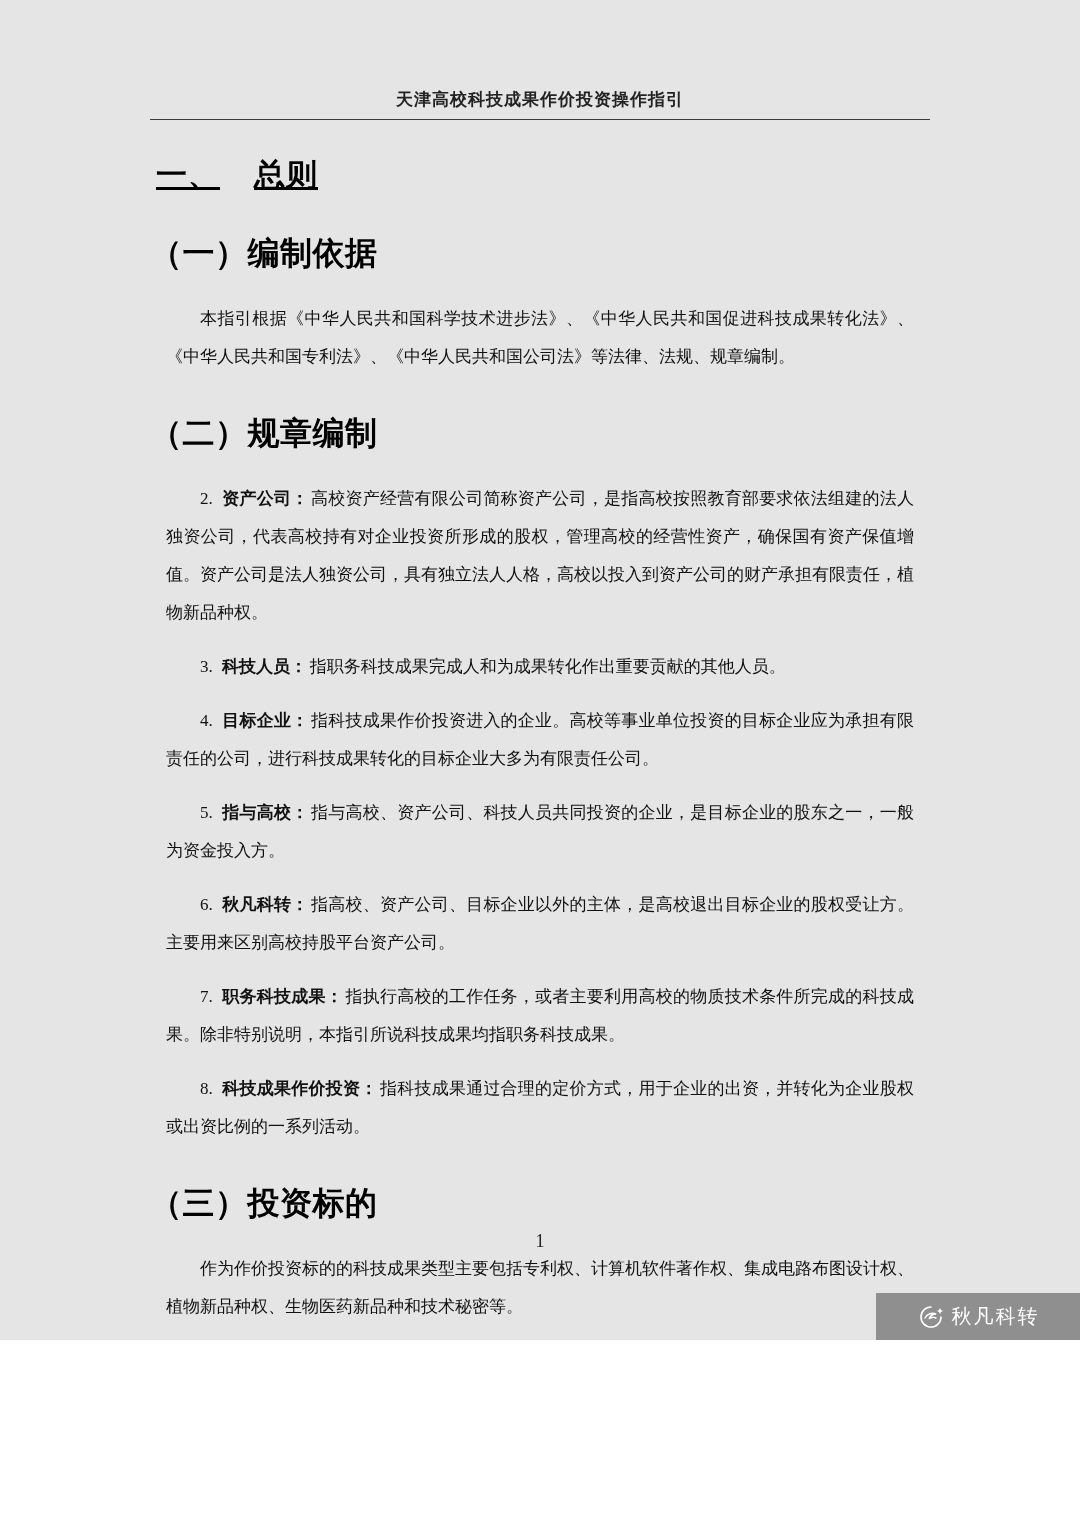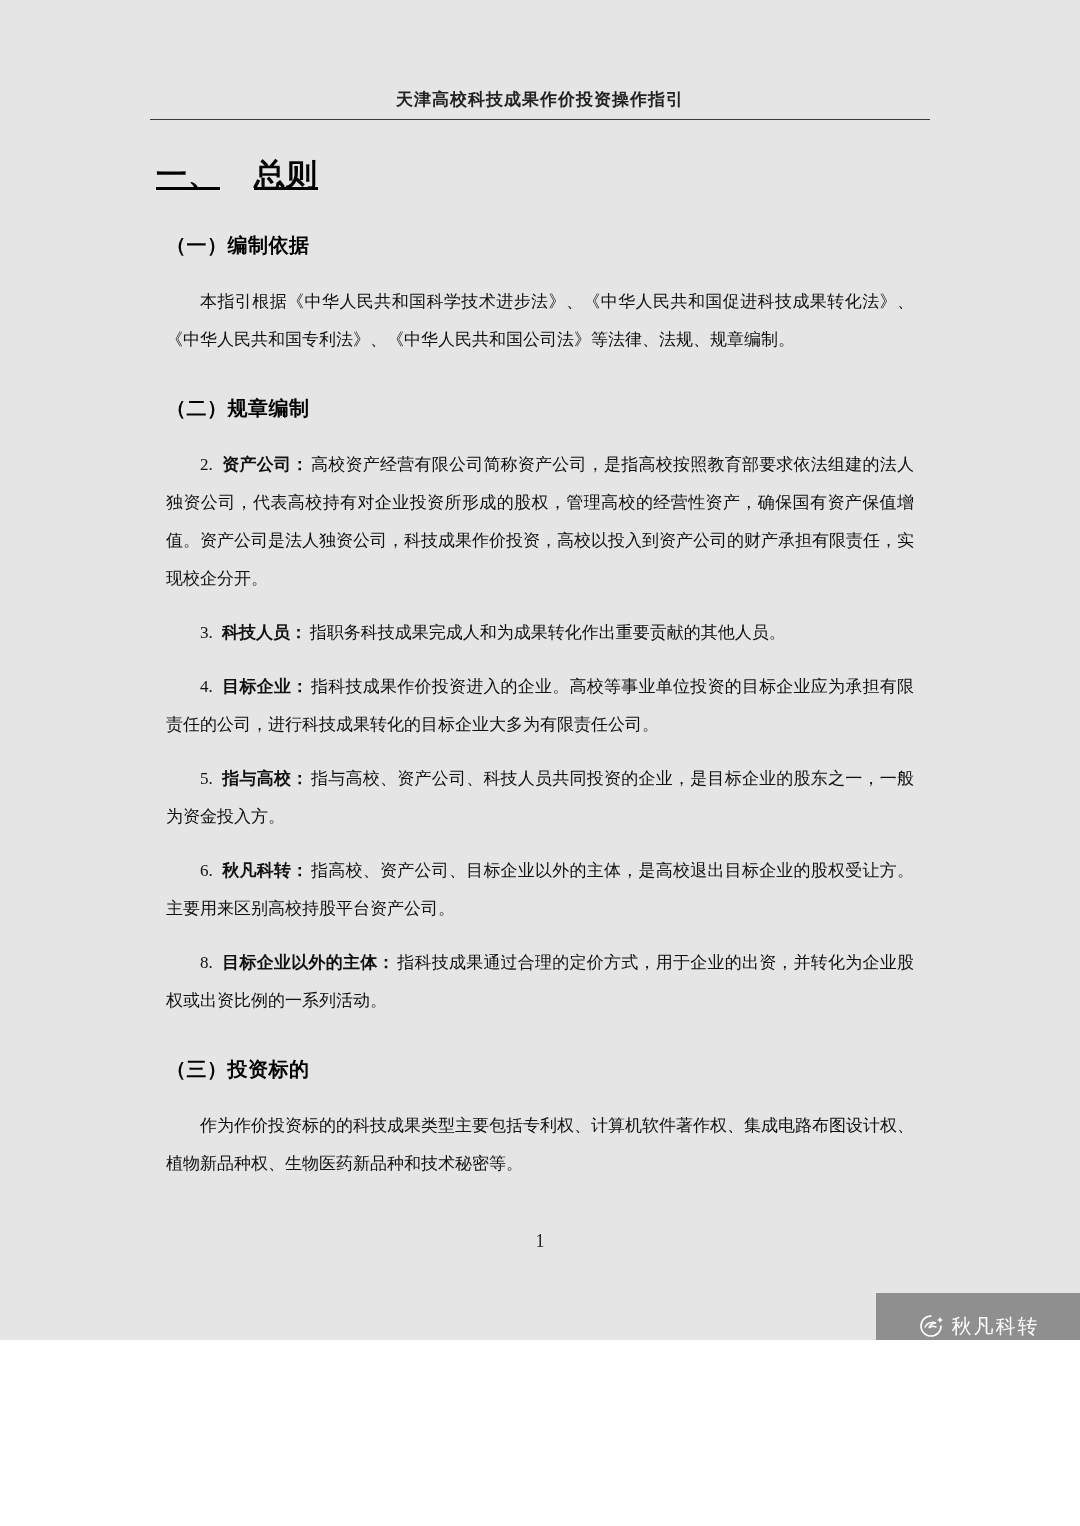--- a/index.html
+++ b/index.html
@@ -46,24 +46,24 @@
     color: #000;
     margin: 14px 0 6px 6px;
     letter-spacing: 1px;
     text-decoration: underline;
   }
   .doc-title .title-text {
     margin-left: 34px;
   }
   .section-heading {
     font-family: "Liberation Sans", "DejaVu Sans", sans-serif;
-    font-size: 20px;
+    font-size: 32px;
     font-weight: bold;
     color: #000;
-    margin: 36px 0 24px 16px;
+    margin: 36px 0 24px 0;
     letter-spacing: 0.5px;
   }
   .body-para {
     font-size: 17px;
     line-height: 38px;
     text-align: justify;
     text-indent: 2em;
     margin: 16px;
     color: #111;
   }
@@ -88,21 +88,21 @@
     color: #222;
   }
   .watermark-strip {
     position: absolute;
     right: 0;
     bottom: 0;
     width: 204px;
     height: 47px;
     background: #8f8f8f;
     display: flex;
-    align-items: flex-end;
+    align-items: center;
     justify-content: center;
     gap: 7px;
     color: #ffffff;
   }
   .wm-logo {
     display: inline-flex;
     align-items: center;
   }
   .wm-text {
     font-family: "Liberation Sans", "DejaVu Sans", sans-serif;
@@ -123,32 +123,33 @@
   <div class="content">
 
     <h1 class="doc-title"><span class="title-num">一、</span><span class="title-text">总则</span></h1>
 
     <h2 class="section-heading">（一）编制依据</h2>
     <p class="body-para section-para">本指引根据《中华人民共和国科学技术进步法》、《中华人民共和国促进科技成果转化法》、《中华人民共和国专利法》、《中华人民共和国公司法》等法律、法规、规章编制。</p>
 
     <h2 class="section-heading">（二）规章编制</h2>
 
 
-    <p class="body-para glossary-item"><span class="g-num">2.</span><span class="g-term">资产公司：</span><span class="g-text">高校资产经营有限公司简称资产公司，是指高校按照教育部要求依法组建的法人独资公司，代表高校持有对企业投资所形成的股权，管理高校的经营性资产，确保国有资产保值增值。资产公司是法人独资公司，科技成果作价投资，高校以投入到资产公司的财产承担有限责任，实现校企分开。</span></p>
+    <p class="body-para glossary-item"><span class="g-num">2.</span><span class="g-term">资产公司：</span><span class="g-text">高校资产经营有限公司简称资产公司，是指高校按照教育部要求依法组建的法人独资公司，代表高校持有对企业投资所形成的股权，管理高校的经营性资产，确保国有资产保值增值。资产公司是法人独资公司，具有独立法人人格，高校以投入到资产公司的财产承担有限责任，植物新品种权。</span></p>
 
     <p class="body-para glossary-item"><span class="g-num">3.</span><span class="g-term">科技人员：</span><span class="g-text">指职务科技成果完成人和为成果转化作出重要贡献的其他人员。</span></p>
 
     <p class="body-para glossary-item"><span class="g-num">4.</span><span class="g-term">目标企业：</span><span class="g-text">指科技成果作价投资进入的企业。高校等事业单位投资的目标企业应为承担有限责任的公司，进行科技成果转化的目标企业大多为有限责任公司。</span></p>
 
     <p class="body-para glossary-item"><span class="g-num">5.</span><span class="g-term">指与高校：</span><span class="g-text">指与高校、资产公司、科技人员共同投资的企业，是目标企业的股东之一，一般为资金投入方。</span></p>
 
     <p class="body-para glossary-item"><span class="g-num">6.</span><span class="g-term">秋凡科转：</span><span class="g-text">指高校、资产公司、目标企业以外的主体，是高校退出目标企业的股权受让方。主要用来区别高校持股平台资产公司。</span></p>
 
+    <p class="body-para glossary-item"><span class="g-num">7.</span><span class="g-term">职务科技成果：</span><span class="g-text">指执行高校的工作任务，或者主要利用高校的物质技术条件所完成的科技成果。除非特别说明，本指引所说科技成果均指职务科技成果。</span></p>
 
-    <p class="body-para glossary-item"><span class="g-num">8.</span><span class="g-term">目标企业以外的主体：</span><span class="g-text">指科技成果通过合理的定价方式，用于企业的出资，并转化为企业股权或出资比例的一系列活动。</span></p>
+    <p class="body-para glossary-item"><span class="g-num">8.</span><span class="g-term">科技成果作价投资：</span><span class="g-text">指科技成果通过合理的定价方式，用于企业的出资，并转化为企业股权或出资比例的一系列活动。</span></p>
 
     <h2 class="section-heading">（三）投资标的</h2>
     <p class="body-para section-para">作为作价投资标的的科技成果类型主要包括专利权、计算机软件著作权、集成电路布图设计权、植物新品种权、生物医药新品种和技术秘密等。</p>
 
   </div>
 
   <div class="page-number">1</div>
 
   <div class="watermark-strip">
     <span class="wm-logo">

